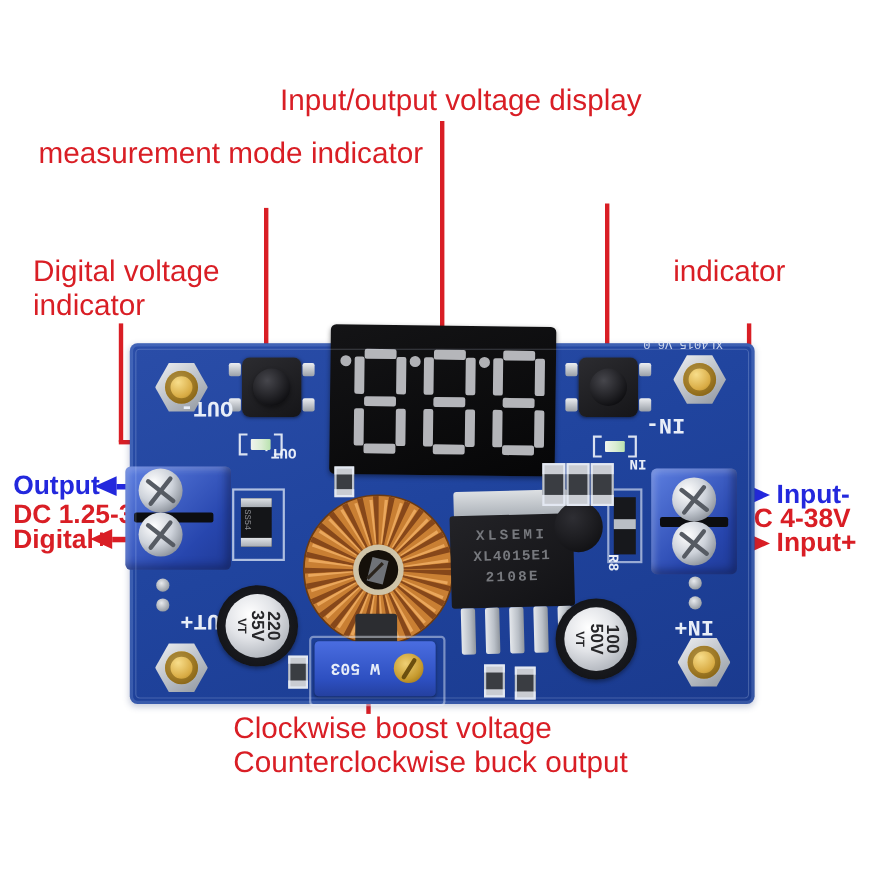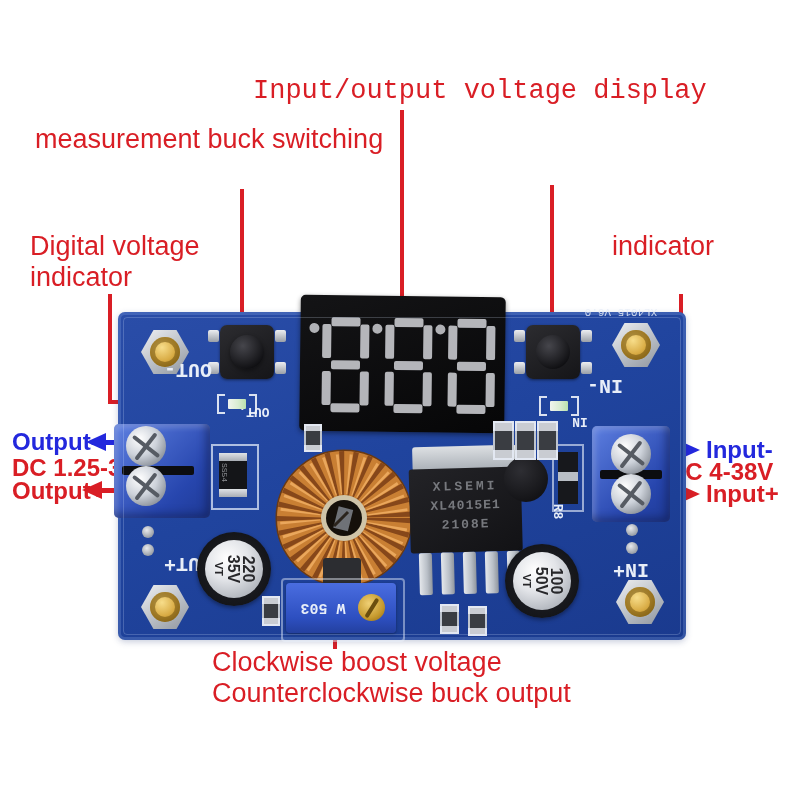--- a/index.html
+++ b/index.html
@@ -98,25 +98,25 @@
        background:radial-gradient(circle at 38% 32%,#2e2e33,#131316 75%);}
   .blackrect{position:absolute;left:434px;top:132px;width:28px;height:64px;border:2px solid rgba(235,242,252,.6);}
   .blackrect .body{position:absolute;left:4px;top:6px;width:20px;height:52px;background:#17181c;}
   .blackrect .band{position:absolute;left:4px;top:26px;width:20px;height:9px;background:#b9bec5;}
 </style>
 </head>
 <body>
 
 <div class="canvas">
 
-  <div class="ann" style="left:253px;top:76px;width:332px;text-align:center;font-family:Liberation Mono, monospace;">Input/output voltage display</div>
+  <div class="ann" style="left:253px;top:76px;width:332px;text-align:center;">Input/output voltage display</div>
   <div class="rline" style="left:400px;top:110px;width:4px;height:206px;"></div>
 
   <div class="ann" style="left:35px;top:124px;">
-    <div>measurement buck switching</div>
+    <div>measurement mode indicator</div>
   </div>
   <div class="rline" style="left:240px;top:189px;width:4px;height:150px;"></div>
 
   <div class="rline" style="left:550px;top:185px;width:4px;height:146px;"></div>
 
   <div class="ann" style="left:30px;top:231px;">
     <div>Digital voltage</div>
     <div>indicator</div>
   </div>
   <div class="rline" style="left:108px;top:294px;width:4px;height:108px;"></div>
@@ -129,21 +129,21 @@
   <div class="rline" style="left:679px;top:294px;width:4px;height:108px;"></div>
   <div class="rline" style="left:570px;top:400px;width:113px;height:4px;"></div>
   <div class="arr left-red" style="left:552px;top:393px;"></div>
 
   <div class="plabel b" style="left:12px;top:430px;">Output-</div>
   <div class="bline" style="left:106px;top:440px;width:50px;height:5px;"></div>
   <div class="arr left-blue" style="left:86px;top:433px;"></div>
 
   <div class="plabel r" style="left:12px;top:456px;">DC 1.25-36V</div>
 
-  <div class="plabel r" style="left:12px;top:479px;">Output+</div>
+  <div class="plabel r" style="left:12px;top:479px;">Digital+</div>
   <div class="rline" style="left:102px;top:488px;width:54px;height:5px;"></div>
   <div class="arr left-red" style="left:82px;top:481px;"></div>
 
   <div class="bline" style="left:642px;top:448px;width:38px;height:5px;"></div>
   <div class="arr right-blue" style="left:680px;top:441px;"></div>
   <div class="plabel b" style="left:706px;top:438px;">Input-</div>
 
   <div class="plabel r" style="left:668px;top:460px;">DC 4-38V</div>
 
   <div class="rline" style="left:642px;top:492px;width:38px;height:5px;"></div>

